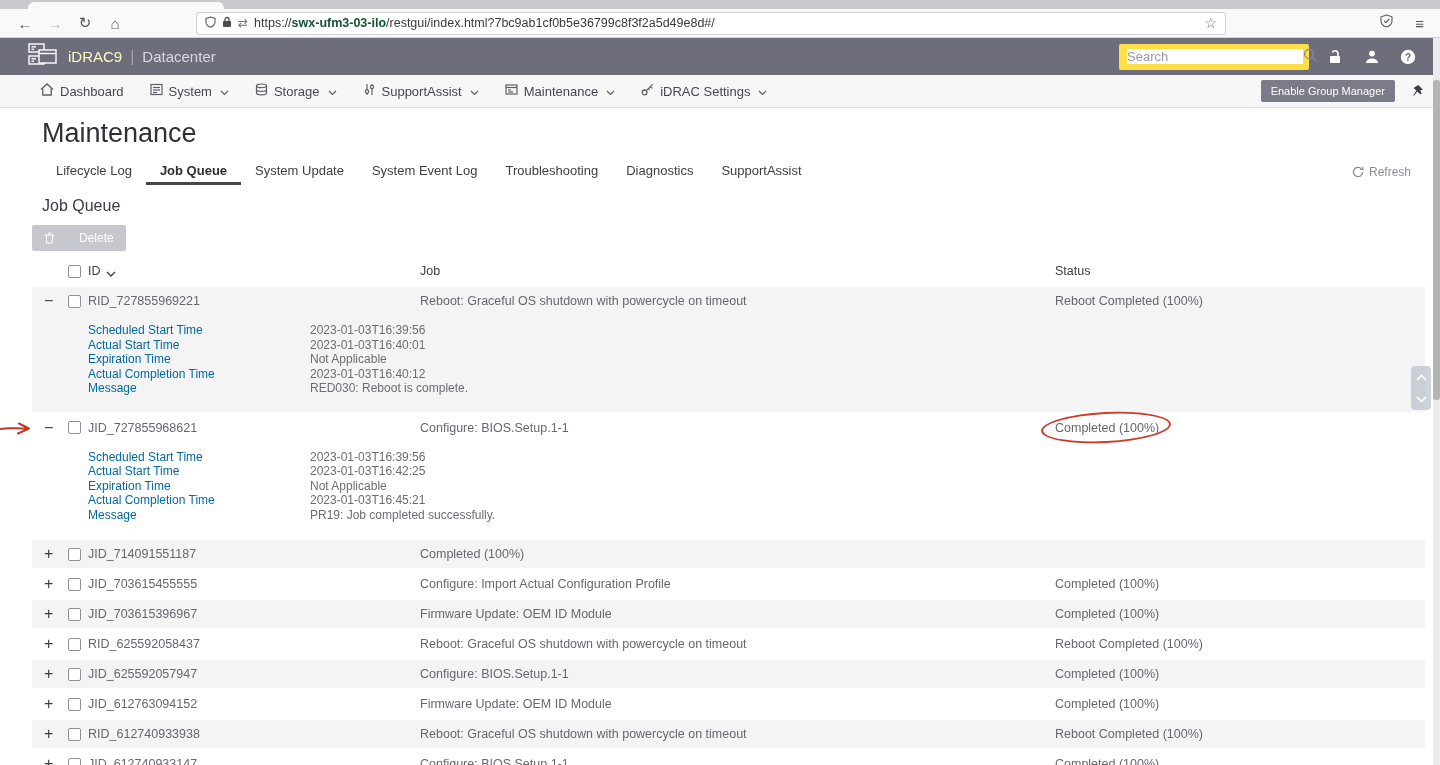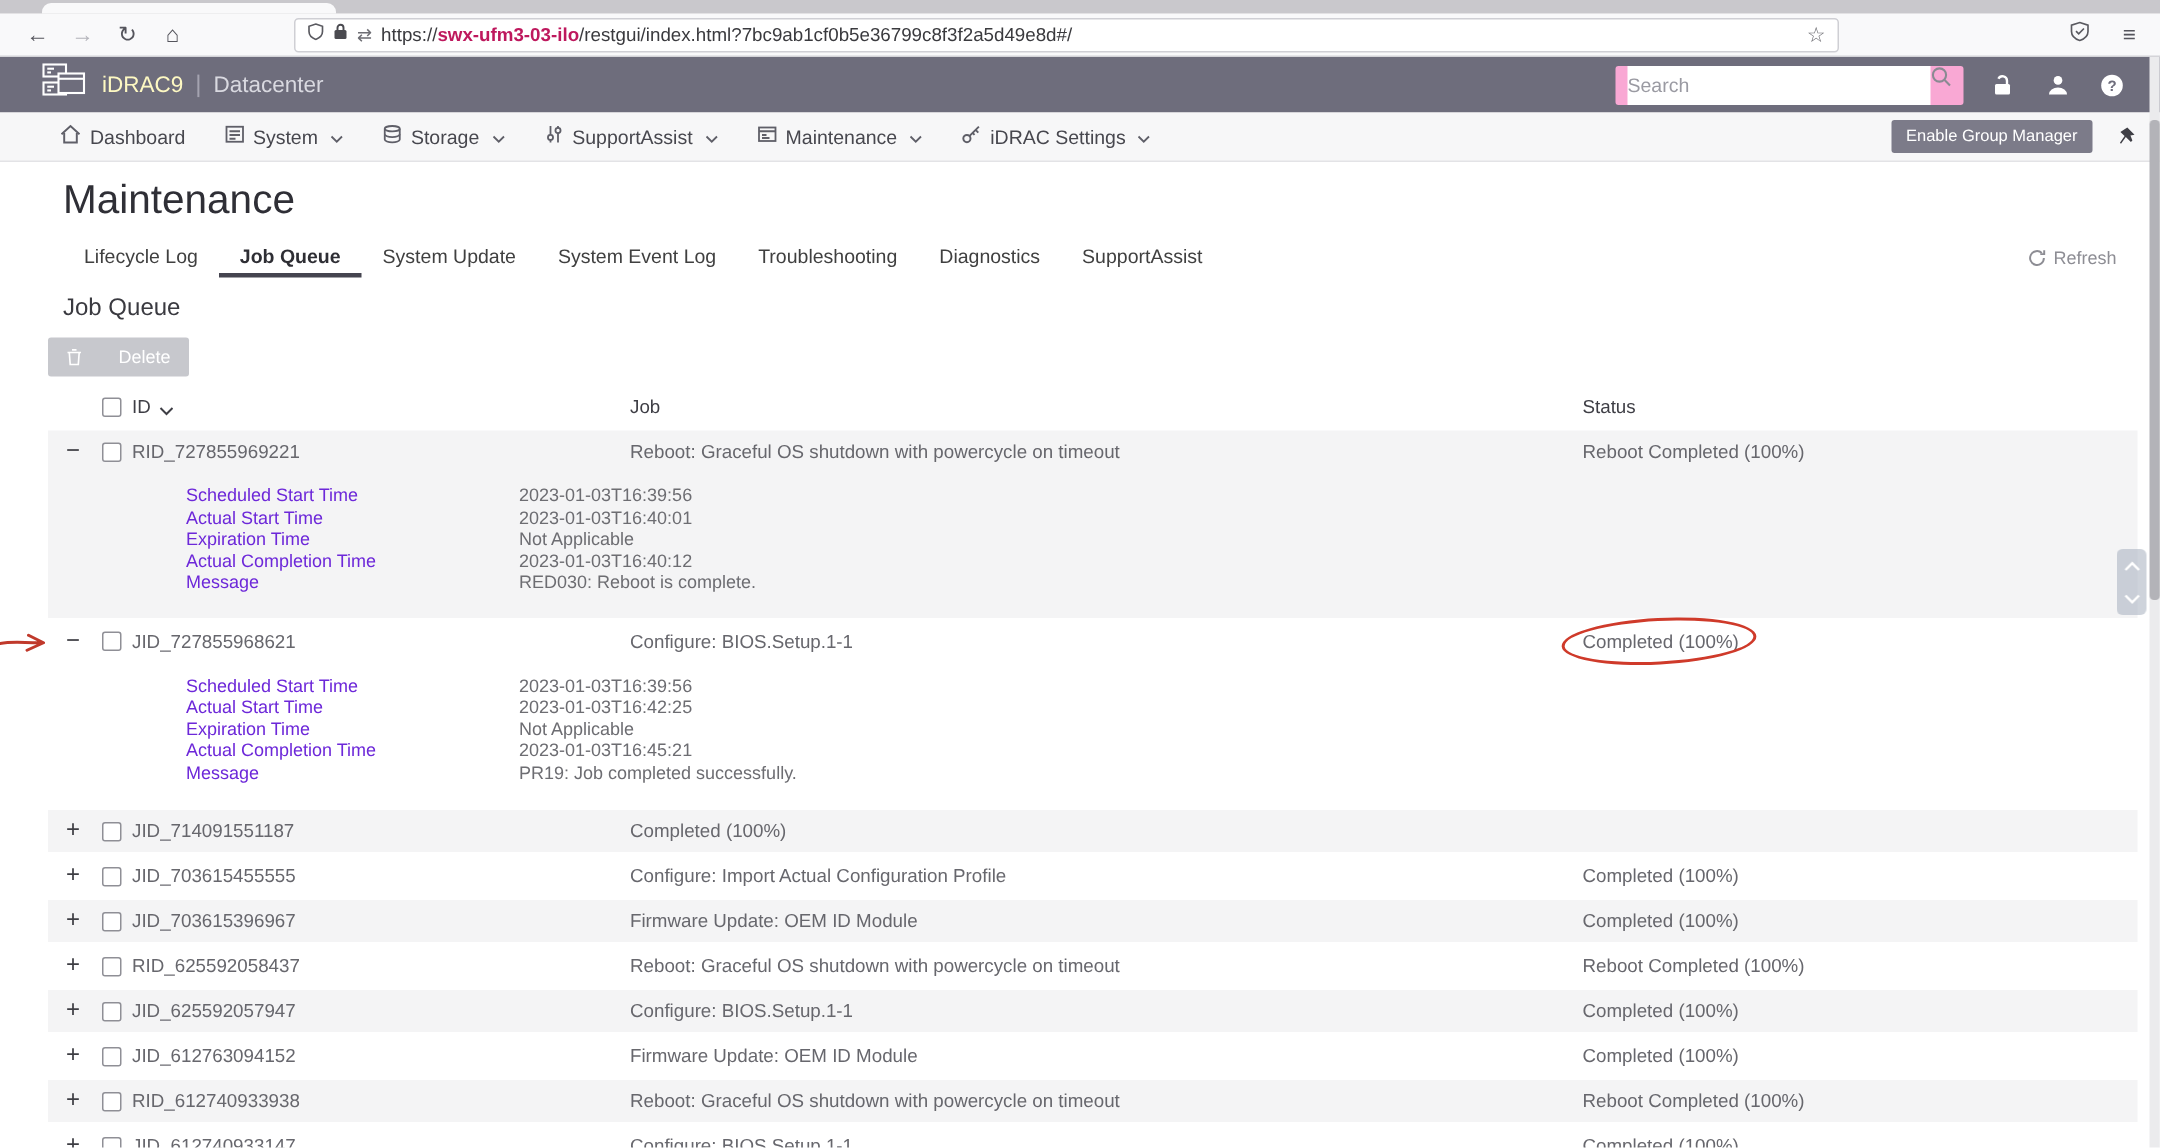--- a/index.html
+++ b/index.html
@@ -11,32 +11,32 @@
   .tab-sliver { position:absolute; left:28px; bottom:0; width:196px; height:7px;
                 background:#f9f9fa; border-radius:6px 6px 0 0; }
   .toolbar { height:29px; background:#f9f9fa; border-bottom:1px solid #d4d4d8;
              display:flex; align-items:center; padding:0 10px; }
   .nav-glyph { font-size:15px; color:#55555c; width:30px; text-align:center; cursor:pointer; }
   .nav-glyph.dim { color:#b4b4ba; }
   .urlbar { flex:0 0 1030px; margin-left:66px; height:23px; background:#fff;
             border:1px solid #cfcfd4; border-radius:3px; display:flex; align-items:center;
             padding:0 8px; gap:6px; }
   .url-text { font-size:12.5px; color:#3a3a3e; white-space:nowrap; overflow:hidden; flex:1; }
-  .url-text b { color:#be185d; }
+  .url-text b { color:#14532d; }
   .star { color:#6a6a70; font-size:14px; }
   .tb-right { margin-left:auto; display:flex; align-items:center; gap:22px; padding-right:6px; }
   .sync-glyph { font-size:12px; color:#6e6e74; }
 
   
   .masthead { height:37px; background:#6e6d7c; display:flex; align-items:center; padding:0 14px 0 28px; }
   .brand { color:#fef9c3; font-size:15px; margin-left:10px; }
   .brand-sep { color:#a4a3b0; margin:0 8px; font-weight:300; }
   .brand-model { color:#d9d9e0; font-size:15px; font-weight:300; }
-  .search-wrap { margin-left:auto; width:232px; height:26px; background:#f9a8d4; border-radius:2px;
-                 display:flex; padding:0 8px; }
+  .search-wrap { margin-left:auto; width:190px; height:26px; background:#fde047; border-radius:2px;
+                 display:flex; align-items:center; padding:0 8px; }
   .search-wrap input { border:none; outline:none; flex:1; font-size:13px; color:#444;
                        font-family:inherit; }
   .search-wrap input::placeholder { color:#9a9aa2; }
   .mast-icons { display:flex; align-items:center; gap:20px; margin-left:18px; padding-right:10px; }
   .mast-icon { cursor:pointer; display:flex; }
 
   
   .navbar { height:33px; background:#f7f7f8; border-bottom:1px solid #e3e3e6;
             display:flex; align-items:center; padding:0 16px 0 40px; }
   .nav-item { display:flex; align-items:center; gap:6px; margin-right:26px; font-size:13px;
@@ -71,21 +71,21 @@
   .c-status { flex:1; position:relative; }
   .checkbox { width:13px; height:13px; border:1px solid #8f8f96; border-radius:2px;
               background:#fff; display:inline-block; cursor:pointer; }
   .row-block { margin-bottom:2px; }
   .row-block.shade { background:#f4f4f5; }
   .row-main { display:flex; align-items:center; height:28px; padding-left:12px;
               font-size:12.5px; color:#67676d; position:relative; }
   .expander { font-size:16px; color:#3d3d43; cursor:pointer; line-height:1; width:18px; }
   .details { padding:8px 0 16px 56px; }
   .detail-line { display:flex; font-size:12px; line-height:14.5px; }
-  .detail-label { width:222px; flex:none; color:#6d28d9;margin-left:36px; }
+  .detail-label { width:222px; flex:none; color:#0369a1; }
   .detail-value { color:#6d6d72; }
 
   
   .red-ellipse { position:absolute; left:-14px; top:-9px; width:130px; height:31px;
                  border:2px solid #cf3a2a; border-radius:50%; transform:rotate(-3deg);
                  pointer-events:none; }
   .red-arrow { position:absolute; left:-33px; top:7px; }
 
   
   .scroll-widget { position:fixed; right:9px; top:366px; width:20px; height:44px;

